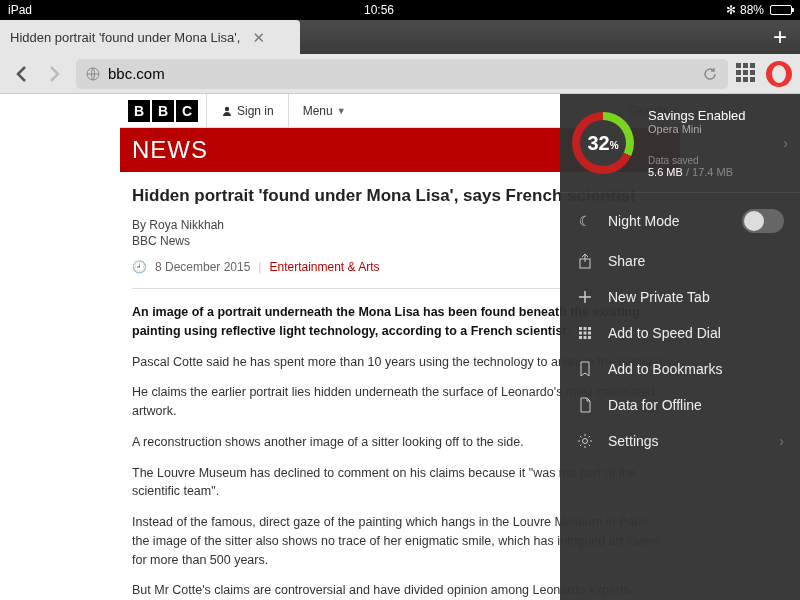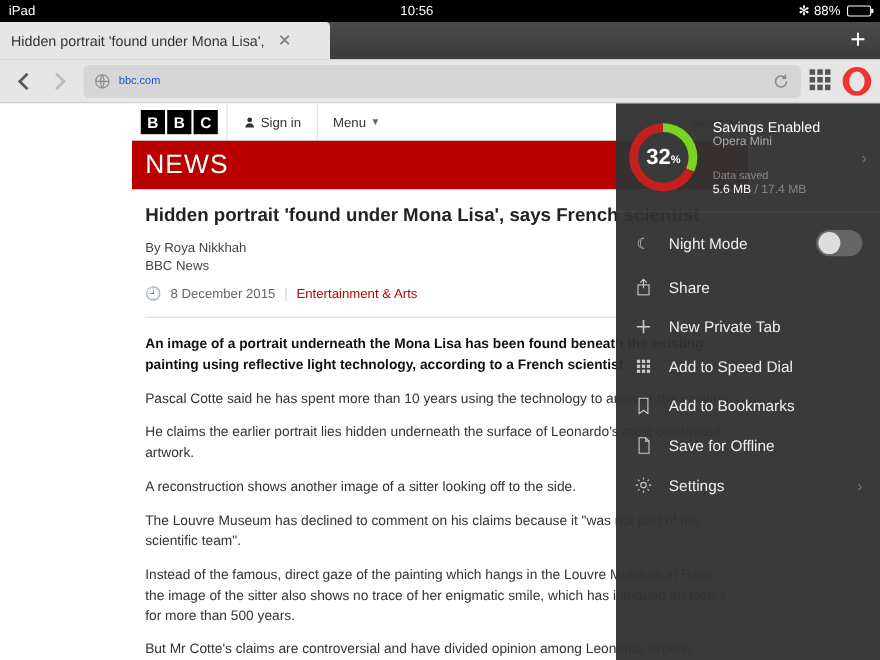--- a/index.html
+++ b/index.html
@@ -13,21 +13,21 @@
 .battery-fill{background:#fff;height:100%;width:88%}
 .tabbar{height:34px;background:linear-gradient(#4b4b4b,#3b3b3b);display:flex;align-items:stretch}
 .tab{background:#e6e6e6;display:flex;align-items:center;padding:0 10px;gap:12px;min-width:300px;border-top-right-radius:4px}
 .tab-title{font-size:13px;color:#333;white-space:nowrap;overflow:hidden;text-overflow:ellipsis;max-width:250px}
 .tab-close{color:#777;font-size:15px;line-height:1}
 .tab-spacer{flex:1}
 .newtab{width:40px;display:flex;align-items:center;justify-content:center;color:#fff;font-size:24px;font-weight:200}
 .toolbar{height:40px;background:#e6e6e6;display:flex;align-items:center;padding:0 8px;gap:8px;border-bottom:1px solid #ccc}
 .nav-arrow{width:26px;height:26px;display:flex;align-items:center;justify-content:center;color:#555}
 .nav-arrow.disabled{color:#bbb}
-.urlbar{flex:1;height:30px;background:#d6d6d6;border-radius:5px;display:flex;align-items:center;padding:0 10px;color:#1d4ed8;font-size:10px;gap:8px}
+.urlbar{flex:1;height:30px;background:#d6d6d6;border-radius:5px;display:flex;align-items:center;padding:0 10px;color:#000000;font-size:15px;gap:8px}
 .urlbar .lock{color:#888}
 .url-text{flex:1}
 .reload{color:#888}
 .grid-btn{width:22px;height:22px;display:grid;grid-template-columns:repeat(3,5px);grid-template-rows:repeat(3,5px);gap:2px}
 .grid-btn span{background:#555}
 .opera-logo{width:26px;height:26px;border-radius:50%;border:4px solid #e33;border-left-width:6px;border-right-width:6px}
 .content{position:absolute;top:94px;left:0;right:0;bottom:0;background:#fff;overflow:hidden}
 .page{width:560px;margin:0 auto;background:#fff}
 .bbc-top{display:flex;height:34px;border-bottom:1px solid #ddd}
 .bbc-logo{display:flex;gap:2px;padding:4px 8px;align-items:center}
@@ -241,21 +241,21 @@
         </span>
       <span class="mi-label">Add to Bookmarks</span>
     </div>
     <div class="menu-item">
       <span class="mi-icon">
           <svg width="12" height="16" viewBox="0 0 12 16">
             <path d="M2 1h6l3 3v11H2z" stroke="#ccc" fill="none"></path>
             <path d="M8 1v3h3" stroke="#ccc" fill="none"></path>
           </svg>
         </span>
-      <span class="mi-label">Save for Offline</span>
+      <span class="mi-label">Data for Offline</span>
     </div>
     <div class="menu-item">
       <span class="mi-icon">
           <svg width="16" height="16" viewBox="0 0 16 16">
             <circle cx="8" cy="8" r="2.5" stroke="#ccc" fill="none"></circle>
             <path d="M8 1v2M8 13v2M1 8h2M13 8h2M3 3l1.4 1.4M11.6 11.6L13 13M13 3l-1.4 1.4M4.4 11.6L3 13" stroke="#ccc"></path>
           </svg>
         </span>
       <span class="mi-label">Settings</span>
       <span class="menu-chev">›</span>

